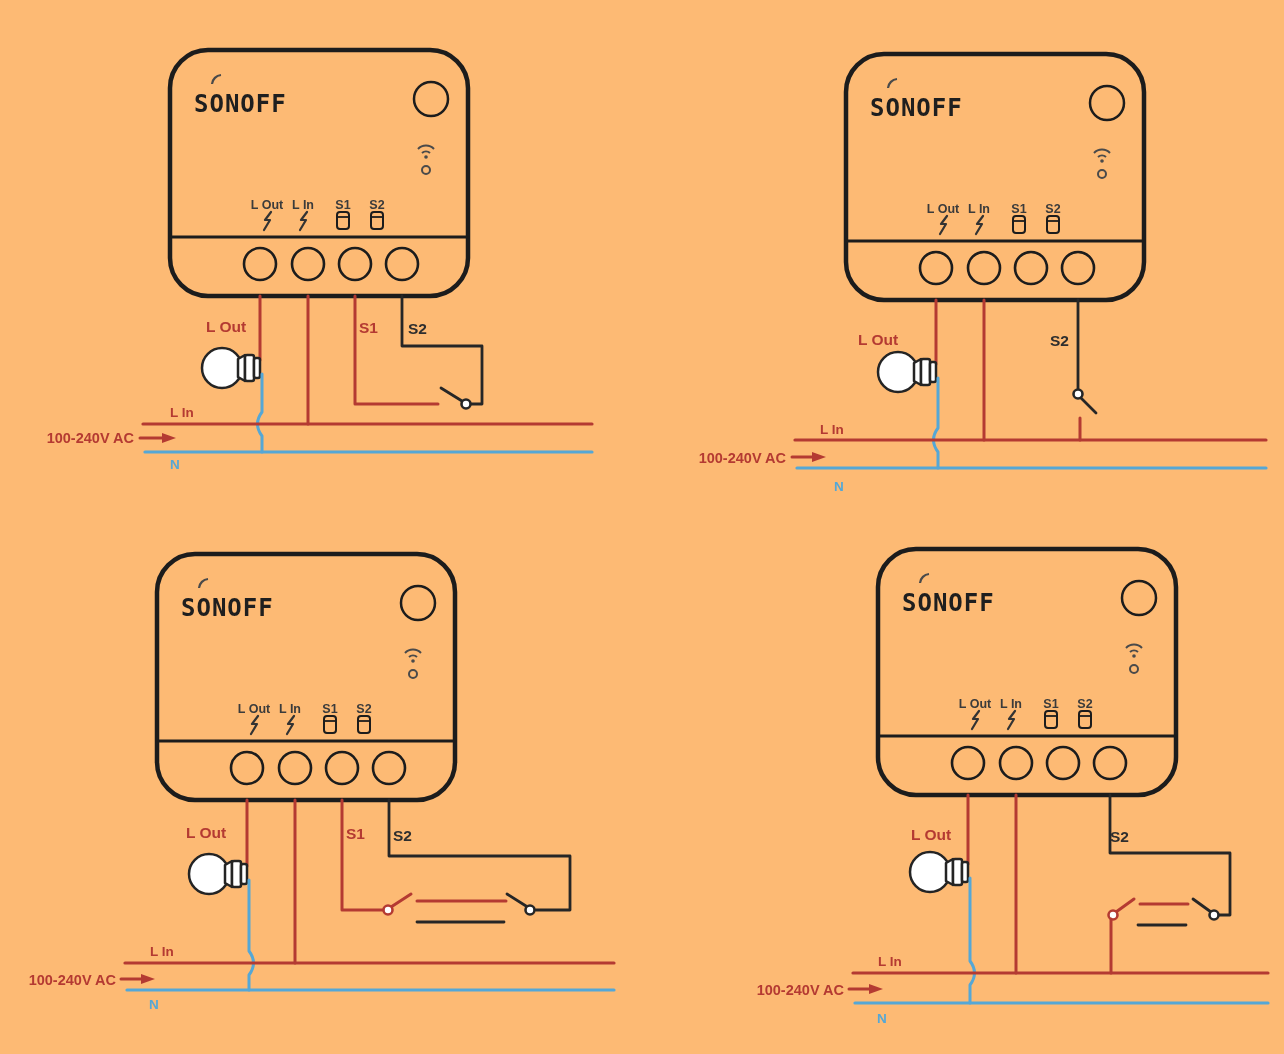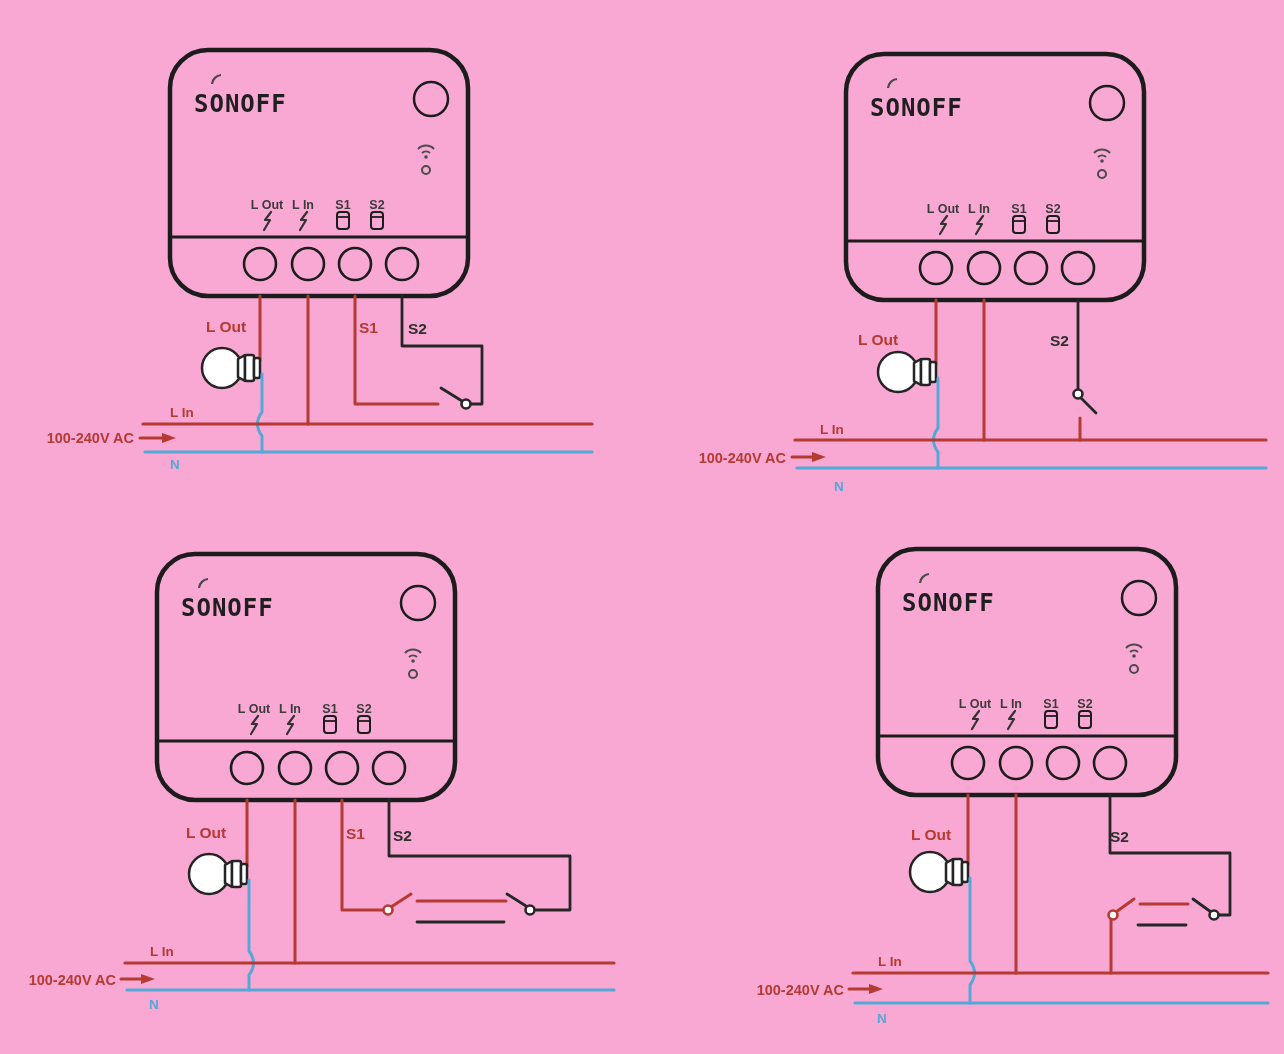--- a/index.html
+++ b/index.html
@@ -1,16 +1,16 @@
 <!DOCTYPE html>
 <html style="--live: #b43a32; --neutral: #55a7d6; --dark: #262626;"><head>
 <meta charset="utf-8">
 <style>
   html,body{margin:0;padding:0;background:#fcfcfc;}
-  .stage{position:relative;width:1284px;height:1054px;background:#f9a8d4;overflow:hidden;}
+  .stage{position:relative;width:1284px;height:1054px;background:#fdba74;overflow:hidden;}
   svg{display:block;}
   text{font-family:"Liberation Sans",sans-serif;}
   .brand{font-family:"DejaVu Sans Mono",monospace;font-size:24px;font-weight:700;fill:#1f1f1f;letter-spacing:1px;}
   .tlabel{font-size:12.5px;font-weight:700;fill:#3b3b3b;}
   .ll{fill:var(--live);font-weight:700;}
   .ld{fill:#2e2e2e;font-weight:700;}
   .ln{fill:var(--neutral);font-weight:700;}
   .fs13{font-size:13.5px;} .fs14{font-size:14.5px;} .fs15{font-size:15.5px;}
   .wl{stroke:var(--live);stroke-width:3;fill:none;stroke-linecap:round;stroke-linejoin:round;}
   .wn{stroke:var(--neutral);stroke-width:3;fill:none;stroke-linecap:round;stroke-linejoin:round;}

